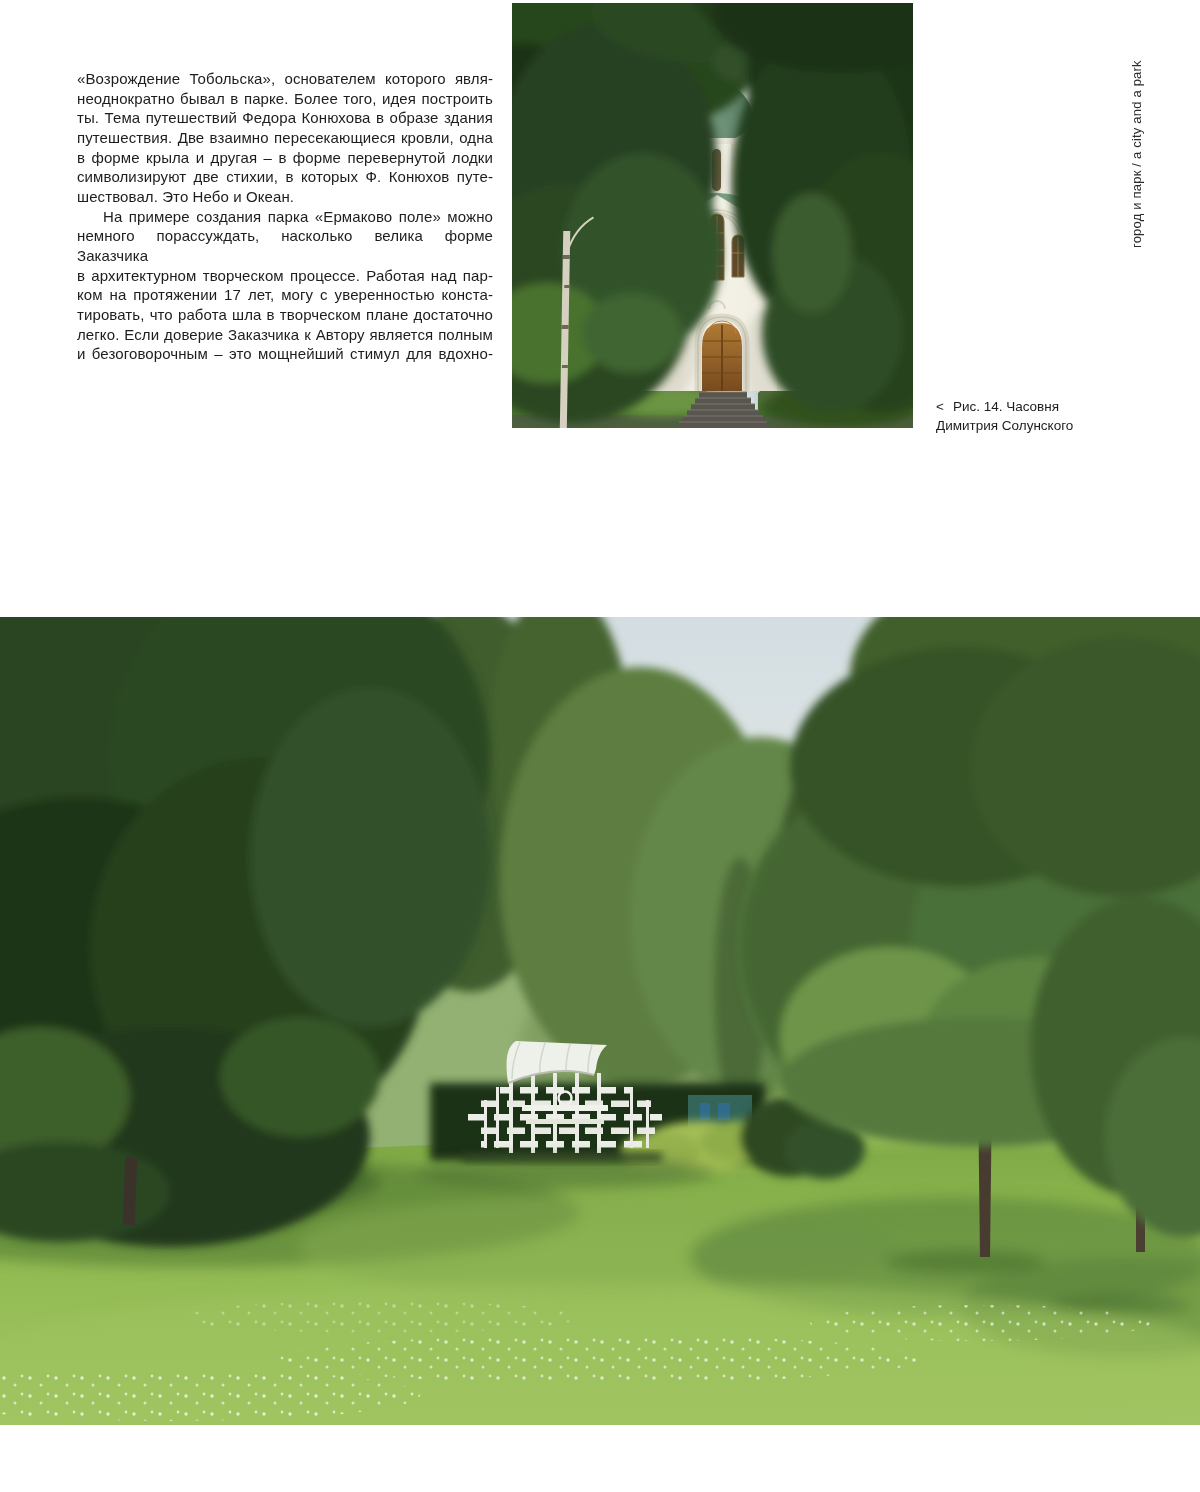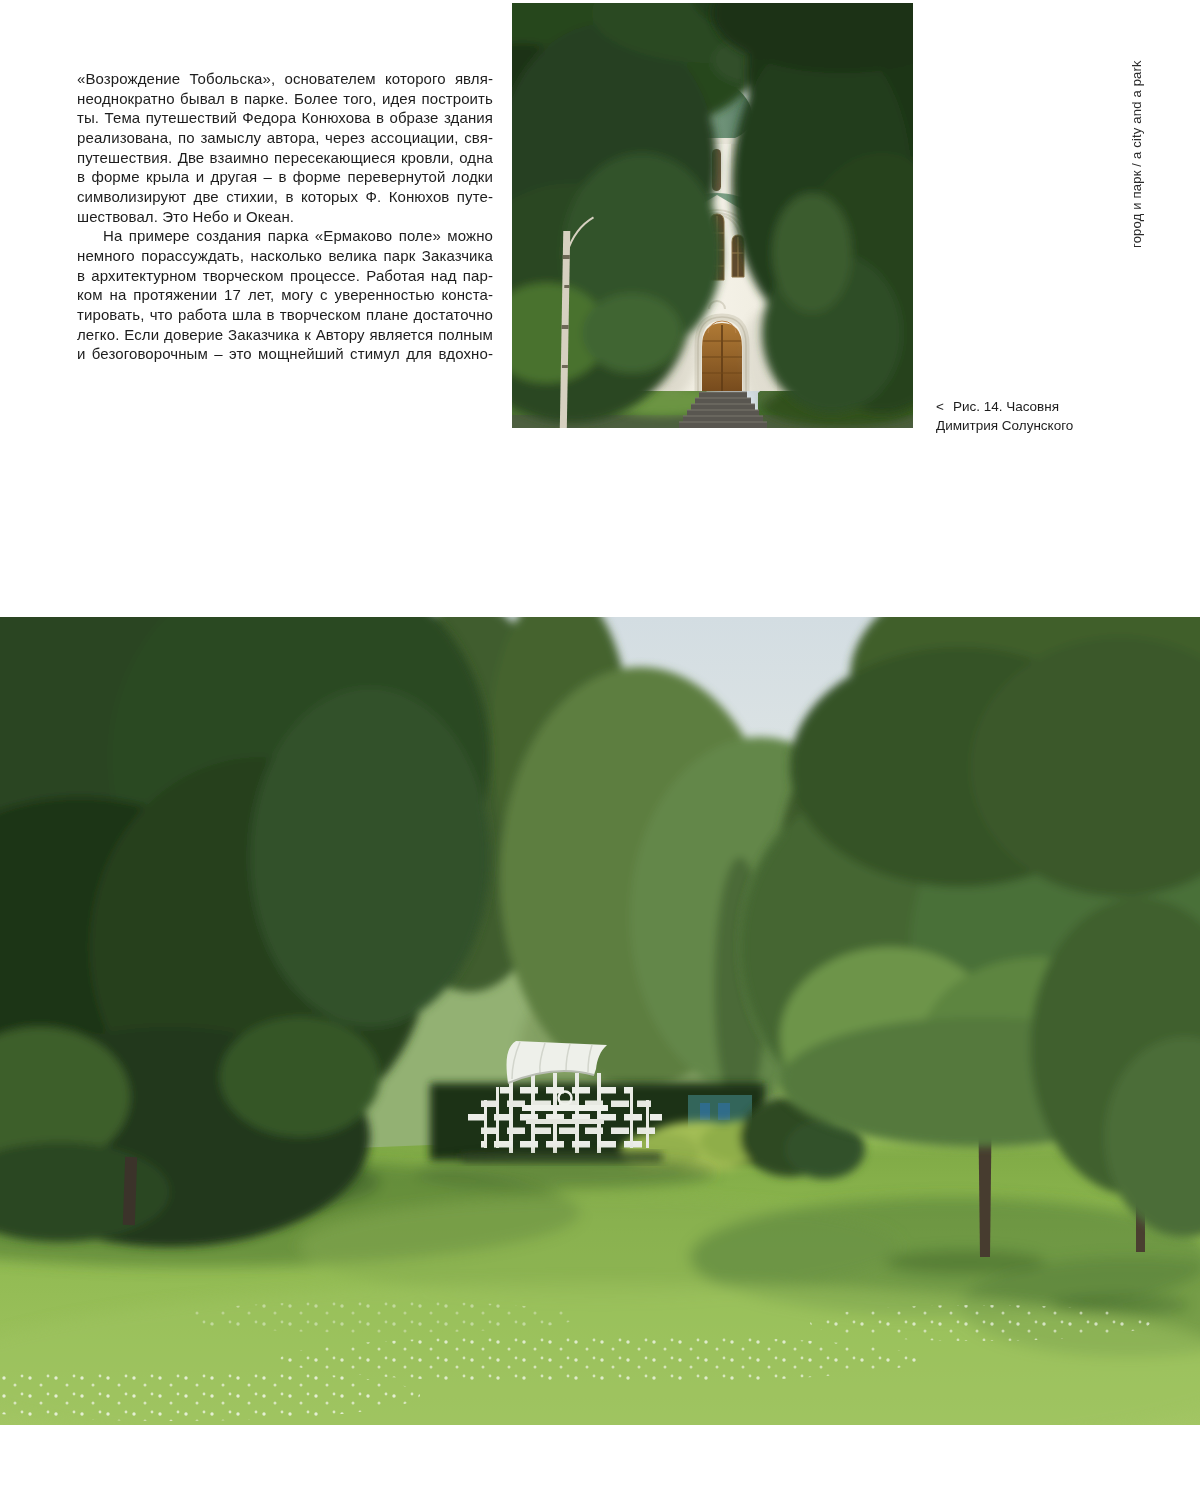--- a/index.html
+++ b/index.html
@@ -28,27 +28,26 @@
 </style>
 </head>
 <body>
 
 <div class="page">
 
   <div class="article">
       <div class="line">«Возрождение Тобольска», основателем которого явля-</div>
       <div class="line">неоднократно бывал в парке. Более того, идея построить</div>
       <div class="line">ты. Тема путешествий Федора Конюхова в образе здания</div>
-      <div class="line">реализована, по замыслу автора, через ассоциации, свя-</div>
       <div class="line">путешествия. Две взаимно пересекающиеся кровли, одна</div>
       <div class="line">в форме крыла и другая – в форме перевернутой лодки</div>
       <div class="line">символизируют две стихии, в которых Ф. Конюхов путе-</div>
       <div class="line short">шествовал. Это Небо и Океан.</div>
       <div class="line indent">На примере создания парка «Ермаково поле» можно</div>
-      <div class="line">немного порассуждать, насколько велика парк Заказчика</div>
+      <div class="line">немного порассуждать, насколько велика форме Заказчика</div>
       <div class="line">в архитектурном творческом процессе. Работая над пар-</div>
       <div class="line">ком на протяжении 17 лет, могу с уверенностью конста-</div>
       <div class="line">тировать, что работа шла в творческом плане достаточно</div>
       <div class="line">легко. Если доверие Заказчика к Автору является полным</div>
       <div class="line">и безоговорочным – это мощнейший стимул для вдохно-</div>
     </div>
 
   <div class="figure-chapel">
     <svg viewBox="0 0 401 425" xmlns="http://www.w3.org/2000/svg">
       <defs>

